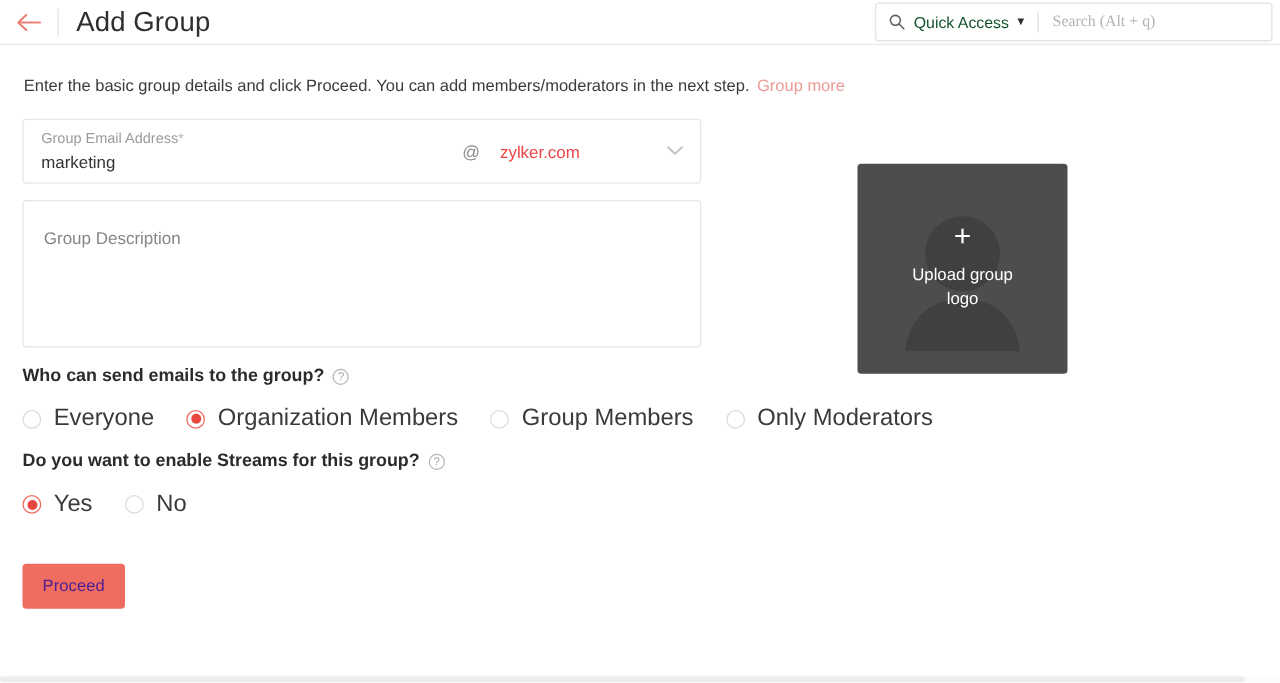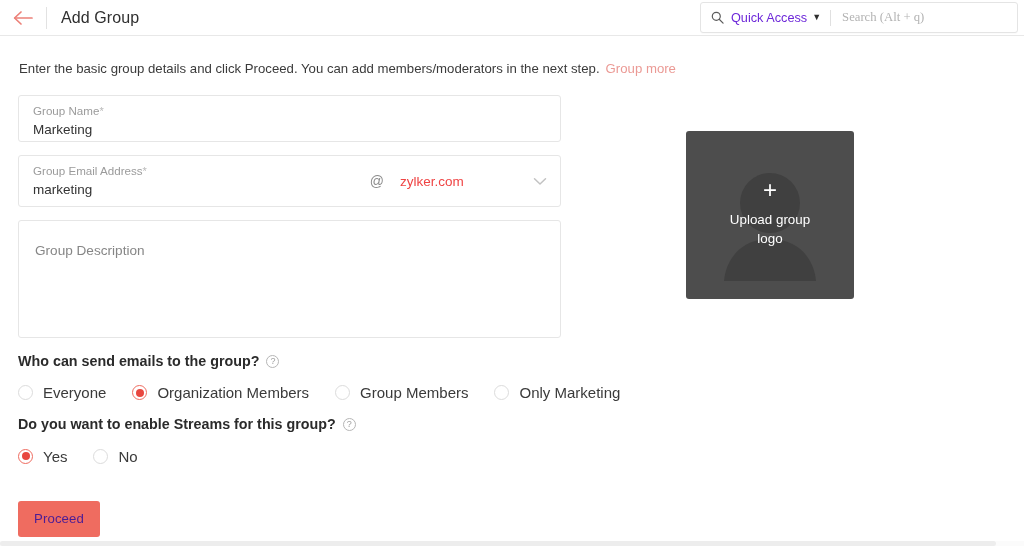--- a/index.html
+++ b/index.html
@@ -37,21 +37,21 @@
     cursor: pointer;
   }
   #back-button svg { display: block; }
   .header-divider {
     width: 1px;
     height: 22px;
     background: #e2e2e2;
     margin-right: 14px;
   }
   #page-title {
-    font-size: 16px;
+    font-size: 22px;
     color: #2f2f2f;
     font-weight: normal;
     letter-spacing: .1px;
     line-height: 1;
   }
 
   
   #search-box {
     position: absolute;
     right: 6px;
@@ -66,21 +66,21 @@
     box-shadow: 0 1px 1px rgba(0,0,0,0.02);
   }
   #search-icon {
     margin-left: 10px;
     margin-right: 7px;
     display: flex;
     align-items: center;
   }
   #quick-access-label {
     font-size: 12.7px;
-    color: #6d28d9;
+    color: #14532d;
     white-space: nowrap;
   }
   #quick-access-caret {
     margin-left: 5px;
     font-size: 9px;
     color: #2f2f2f;
     line-height: 1;
   }
   .search-sep {
     width: 1px;
@@ -256,21 +256,21 @@
     left: 50%;
     top: 50%;
     width: 8px;
     height: 8px;
     margin: -4px 0 0 -4px;
     border-radius: 50%;
     background: #e8473f;
   }
   .radio-label {
     margin-left: 10px;
-    font-size: 15px;
+    font-size: 19px;
     color: #3a3a3a;
     white-space: nowrap;
   }
 
   
   #proceed-button {
     margin-top: 36px;
     width: 82px;
     height: 36px;
     background: #ef6c60;
@@ -375,24 +375,20 @@
 
 <div id="content">
 
   <div id="intro-line">
     <span>Enter the basic group details and click Proceed. You can add members/moderators in the next step.</span><a id="learn-more-link" href="#">Group more</a>
   </div>
 
   <div id="form-col">
 
     
-    <div class="field" id="group-name-field">
-      <div class="field-label"><span>Group Name</span><span class="req-star">*</span></div>
-      <input class="field-input" type="text" id="group-name-input" value="Marketing" style="">
-    </div>
 
     
     <div class="field" id="group-email-field">
       <div class="field-label"><span>Group Email Address</span><span class="req-star">*</span></div>
       <input class="field-input" type="text" id="group-email-input" value="marketing" style="">
 
       <div class="email-domain-wrap">
         <span id="email-at-symbol">@</span>
         <span id="email-domain-value">zylker.com</span>
         <span id="email-domain-dropdown">
@@ -424,21 +420,21 @@
         <label class="radio-option selected">
           <span class="radio-mark"></span>
           <span class="radio-label">Organization Members</span>
         </label>
         <label class="radio-option">
           <span class="radio-mark"></span>
           <span class="radio-label">Group Members</span>
         </label>
         <label class="radio-option">
           <span class="radio-mark"></span>
-          <span class="radio-label">Only Marketing</span>
+          <span class="radio-label">Only Moderators</span>
         </label>
       </div>
     </div>
 
     
     <div class="question-block">
       <div class="question-title">
         <span>Do you want to enable Streams for this group?</span>
         <span class="help-icon">?</span>
       </div>

